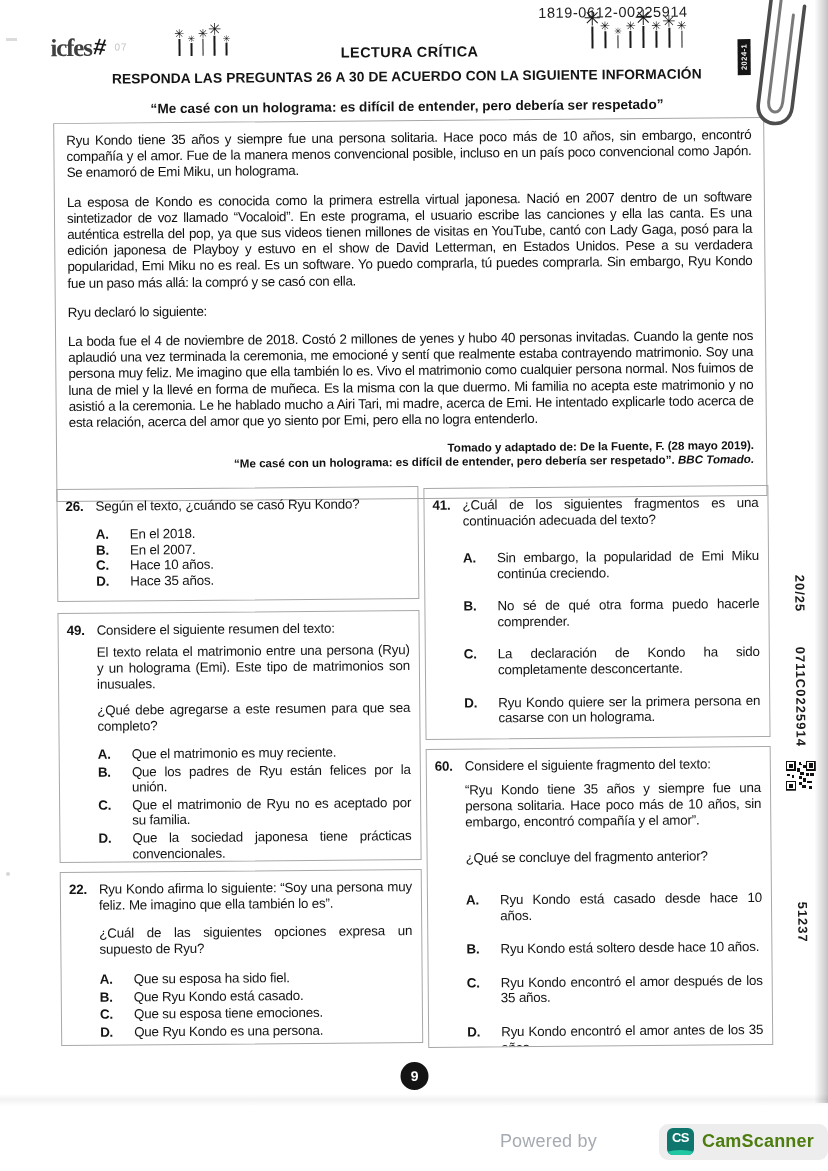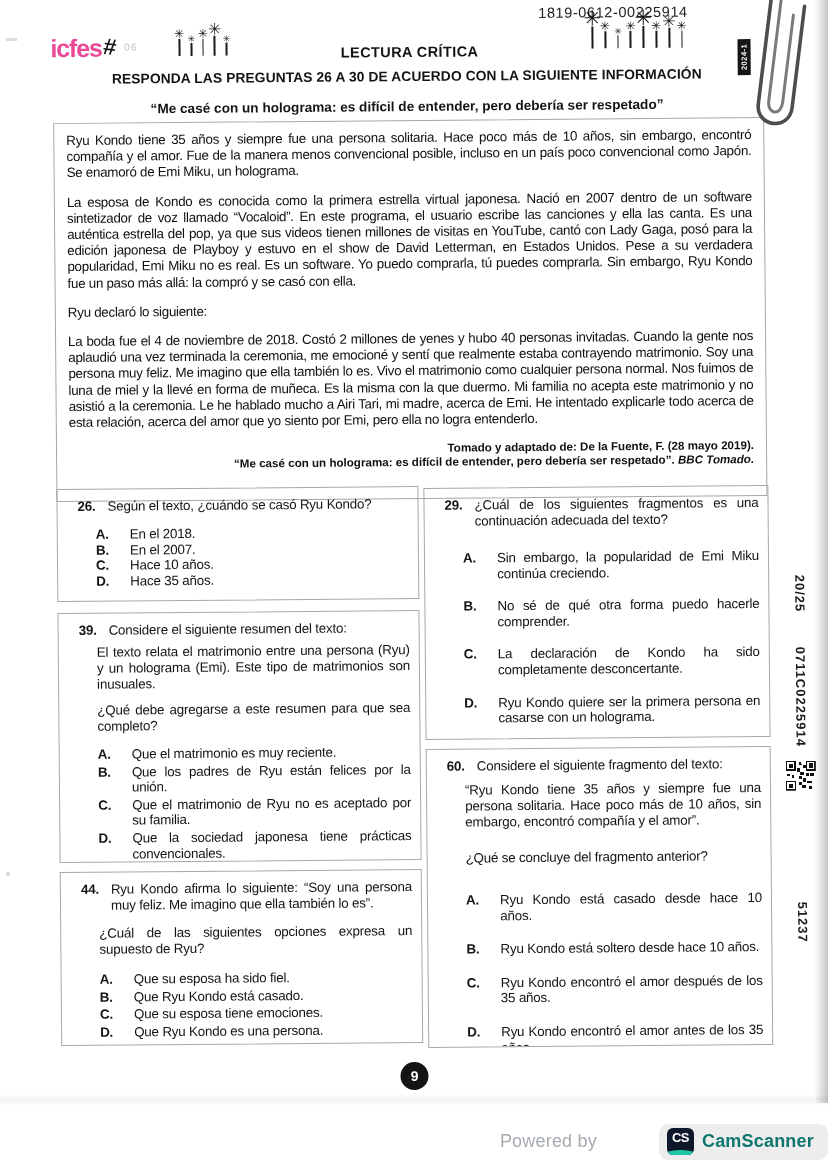--- a/index.html
+++ b/index.html
@@ -13,21 +13,21 @@
     background:linear-gradient(to right,rgba(0,0,0,0.01),rgba(0,0,0,0.16) 70%,rgba(0,0,0,0.24));}
   .scan-edge-bottom{position:absolute;left:0;top:1094px;width:100%;height:12px;z-index:4;
     background:linear-gradient(to bottom,rgba(0,0,0,0.00),rgba(0,0,0,0.05) 45%,rgba(0,0,0,0.0));}
   .mark1{position:absolute;left:6px;top:38px;width:11px;height:3px;background:#dcdcdc;}
   .mark2{position:absolute;left:6px;top:872px;width:4px;height:4px;border-radius:50%;background:#d6d6d6;}
   .tilt{position:absolute;left:0;top:0;width:828px;height:1110px;
     transform:rotate(-0.5deg);transform-origin:414px 560px;}
   
   .serial{position:absolute;left:543px;top:6px;font-size:14.5px;letter-spacing:.6px;color:#222;}
   .logo{position:absolute;left:55px;top:31px;display:flex;align-items:flex-start;}
-  .logo-text{font-size:25px;font-weight:bold;letter-spacing:-1.2px;color:#ec4899;}
+  .logo-text{font-size:25px;font-weight:bold;letter-spacing:-1.2px;color:#404040;font-family:Liberation Serif, serif;}
   .logo-mark{font-size:23px;font-weight:bold;margin-left:2px;transform:rotate(8deg);color:#161616;}
   .logo-code{font-size:10px;color:#c4c4c4;margin:8px 0 0 8px;letter-spacing:1px;}
   .palms{position:absolute;display:flex;align-items:flex-end;gap:10px;}
   .palms-left{left:183px;top:34px;}
   .palms-right{left:596px;top:28px;gap:11px;}
   .palm{display:inline-block;width:1.8px;background:#1a1a1a;position:relative;}
   .palm::before{content:"✳";position:absolute;left:50%;bottom:92%;transform:translateX(-50%);
     color:#161616;line-height:1;}
   .p1{height:13px}.p1::before{font-size:9px}
   .p2{height:17px}.p2::before{font-size:12px}
@@ -56,21 +56,21 @@
   .col-left{left:57px;top:486px;width:362px;}
   .col-right{left:424px;top:488px;width:345px;}
   .qbox{border:1px solid #a8a8a8;box-sizing:border-box;padding:9px 9px 8px 8px;
     font-size:13.4px;line-height:16px;letter-spacing:-.2px;overflow:hidden;background:transparent;}
   .q26{height:113px;margin-bottom:11px;}
   .q27{height:250px;margin-bottom:9px;}
   .q28{height:174px;}
   .q29{height:252px;margin-bottom:9px;}
   .q30{height:299px;}
   .q-head{display:flex;}
-  .q-num{width:30px;flex:none;font-weight:bold;margin-left:12px;}
+  .q-num{width:30px;flex:none;font-weight:bold;}
   .q-text{flex:1;text-align:justify;}
   .q-sub{padding-left:30px;text-align:justify;}
   .opts{padding-left:30px;}
   .opt{display:flex;line-height:15.6px;}
   .opt-letter{width:34px;flex:none;font-weight:bold;}
   .opt-text{flex:1;text-align:justify;}
   .q26 .opts{margin-top:12px;}
   .q27 .sum{margin-top:6px;}  .q27 .ask{margin-top:10px;} .q27 .opts{margin-top:12px;} .q27 .opt{margin-bottom:2px;}
   .q28 .ask{margin-top:12px;} .q28 .opts{margin-top:14px;} .q28 .opt{margin-bottom:2px;}
   .q29 .opts{margin-top:21px;} .q29 .opt{margin-bottom:17px;}
@@ -88,46 +88,46 @@
     display:flex;align-items:center;justify-content:center;}
   
   .paperclip{position:absolute;left:746px;top:-10px;width:70px;height:170px;z-index:6;
     transform:rotate(7deg);}
   
   .footer{position:absolute;left:14px;top:1112px;width:828px;height:59px;background:#ffffff;
     display:flex;align-items:center;justify-content:flex-end;padding-right:14px;box-sizing:border-box;gap:48px;}
   .powered{font-size:18px;color:#a6abb1;margin-right:14px;letter-spacing:.2px;}
   .cs-pill{display:flex;align-items:center;background:#ededee;border-radius:9px;
     padding:5px 14px 5px 8px;height:36px;box-sizing:border-box;}
-  .cs-badge{position:relative;width:27px;height:27px;border-radius:6px;background:#0f172a;
+  .cs-badge{position:relative;width:27px;height:27px;border-radius:6px;background:#0f766e;
     overflow:hidden;margin-right:8px;flex:none;}
   .cs-badge .cs-txt{position:absolute;left:0;top:2px;width:100%;text-align:center;
     color:#fff;font-size:13px;font-weight:bold;letter-spacing:-.5px;z-index:2;}
   .cs-badge .cs-arc{position:absolute;left:-20%;bottom:-8px;width:140%;height:13px;
     border-radius:50%;background:#1fc8a2;z-index:1;}
-  .cs-name{font-size:18px;font-weight:bold;color:#0f766e;letter-spacing:.2px;}
+  .cs-name{font-size:18px;font-weight:bold;color:#4d7c0f;letter-spacing:.2px;}
 </style>
 </head>
 <body>
 
 <div class="page">
 
   <div class="scan-edge-right"></div>
   <div class="scan-edge-bottom"></div>
   <div class="mark1"></div>
   <div class="mark2"></div>
 
   <div class="tilt">
 
     <div class="serial">1819-0612-00225914</div>
 
     <div class="logo">
       <span class="logo-text">icfes</span>
       <span class="logo-mark">#</span>
-      <span class="logo-code">06</span>
+      <span class="logo-code">07</span>
     </div>
 
     <div class="palms palms-left">
       <span class="palm p2"></span>
       <span class="palm p1"></span>
       <span class="palm p2"></span>
       <span class="palm p3"></span>
       <span class="palm p1"></span>
     </div>
 
@@ -183,21 +183,21 @@
             </div>
           <div class="opt">
               <span class="opt-letter">D.</span>
               <span class="opt-text">Hace 35 años.</span>
             </div>
         </div>
       </div>
 
       <div class="qbox q27">
         <div class="q-head">
-          <span class="q-num">39.</span>
+          <span class="q-num">49.</span>
           <span class="q-text">Considere el siguiente resumen del texto:</span>
         </div>
         <div class="q-sub sum">El texto relata el matrimonio entre una persona (Ryu) y un holograma (Emi). Este tipo de matrimonios son inusuales.</div>
         <div class="q-sub ask">¿Qué debe agregarse a este resumen para que sea completo?</div>
         <div class="opts">
           <div class="opt">
               <span class="opt-letter">A.</span>
               <span class="opt-text">Que el matrimonio es muy reciente.</span>
             </div>
           <div class="opt">
@@ -210,21 +210,21 @@
             </div>
           <div class="opt">
               <span class="opt-letter">D.</span>
               <span class="opt-text">Que la sociedad japonesa tiene prácticas convencionales.</span>
             </div>
         </div>
       </div>
 
       <div class="qbox q28">
         <div class="q-head">
-          <span class="q-num">44.</span>
+          <span class="q-num">22.</span>
           <span class="q-text">Ryu Kondo afirma lo siguiente: “Soy una persona muy feliz. Me imagino que ella también lo es”.</span>
         </div>
         <div class="q-sub ask">¿Cuál de las siguientes opciones expresa un supuesto de Ryu?</div>
         <div class="opts">
           <div class="opt">
               <span class="opt-letter">A.</span>
               <span class="opt-text">Que su esposa ha sido fiel.</span>
             </div>
           <div class="opt">
               <span class="opt-letter">B.</span>
@@ -240,21 +240,21 @@
             </div>
         </div>
       </div>
 
     </div>
 
     <div class="col col-right">
 
       <div class="qbox q29">
         <div class="q-head">
-          <span class="q-num">29.</span>
+          <span class="q-num">41.</span>
           <span class="q-text">¿Cuál de los siguientes fragmentos es una continuación adecuada del texto?</span>
         </div>
         <div class="opts">
           <div class="opt">
               <span class="opt-letter">A.</span>
               <span class="opt-text">Sin embargo, la popularidad de Emi Miku continúa creciendo.</span>
             </div>
           <div class="opt">
               <span class="opt-letter">B.</span>
               <span class="opt-text">No sé de qué otra forma puedo hacerle comprender.</span>

